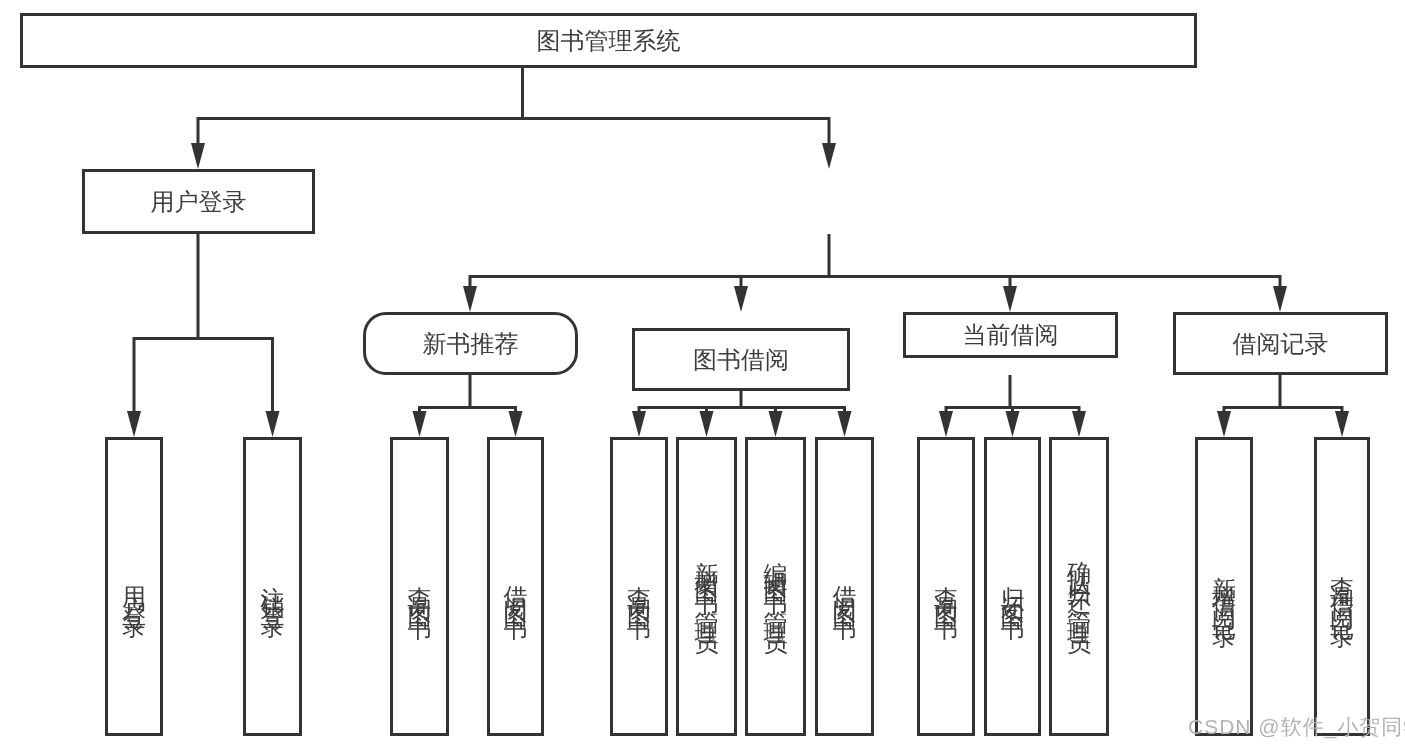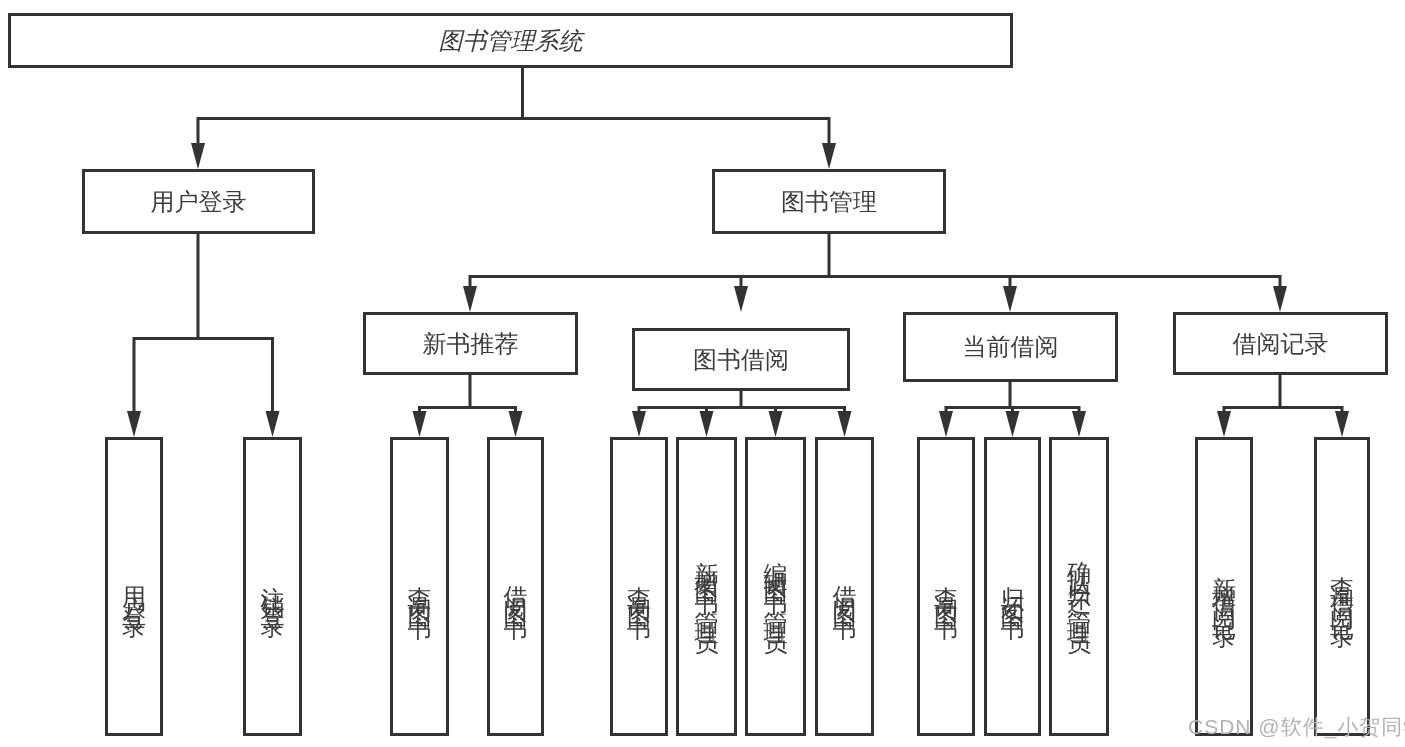--- a/index.html
+++ b/index.html
@@ -11,28 +11,28 @@
     border:3px solid #333333;color:#3d3d3d;font-size:24px;
     display:flex;align-items:center;justify-content:center;
     z-index:2;white-space:nowrap;
   }
   .leaf{
     top:437px;height:299px;
     writing-mode:vertical-rl;text-orientation:mixed;
     letter-spacing:10px;line-height:1;
   }
   
-  #n-root{left:8px;top:13px;width:1005px;height:55px;font-style:italic;}
+  #n-root{left:20px;top:13px;width:1177px;height:55px;}
   
   #n-user-login{left:82px;top:169px;width:233px;height:65px;}
   #n-book-mgmt{left:712px;top:169px;width:234px;height:65px;}
   
-  #n-new-book{left:363px;top:312px;width:215px;height:63px;}
+  #n-new-book{left:363px;top:312px;width:215px;height:63px;border-radius:23px;}
   #n-book-borrow{left:632px;top:328px;width:218px;height:63px;}
-  #n-cur-borrow{left:903px;top:312px;width:215px;height:70px;}
+  #n-cur-borrow{left:903px;top:312px;width:215px;height:46px;}
   #n-borrow-rec{left:1173px;top:312px;width:215px;height:63px;}
   
   #l-user-login{left:105px;width:58px;}
   #l-logout{left:243px;width:59px;}
   #l-nbr-query{left:390px;width:59px;}
   #l-nbr-borrow{left:487px;width:57px;}
   #l-bb-query{left:610px;width:58px;}
   #l-bb-add{left:676px;width:61px;}
   #l-bb-edit{left:745px;width:61px;}
   #l-bb-borrow{left:815px;width:59px;}
@@ -92,21 +92,20 @@
       <path d="M1005.5 411 H1019.5 L1012.5 437 Z"></path>
       <path d="M1072 411 H1086 L1079 437 Z"></path>
       <path d="M1217 411 H1231 L1224 437 Z"></path>
       <path d="M1335 411 H1349 L1342 437 Z"></path>
     </g>
   </svg>
 
   <div class="box" id="n-root">图书管理系统</div>
 
   <div class="box" id="n-user-login">用户登录</div>
-  <div class="box" id="n-book-mgmt">图书管理</div>
 
   <div class="box" id="n-new-book">新书推荐</div>
   <div class="box" id="n-book-borrow">图书借阅</div>
   <div class="box" id="n-cur-borrow">当前借阅</div>
   <div class="box" id="n-borrow-rec">借阅记录</div>
 
   <div class="box leaf" id="l-user-login">用户登录</div>
   <div class="box leaf" id="l-logout">注销登录</div>
 
   <div class="box leaf" id="l-nbr-query">查询图书</div>

